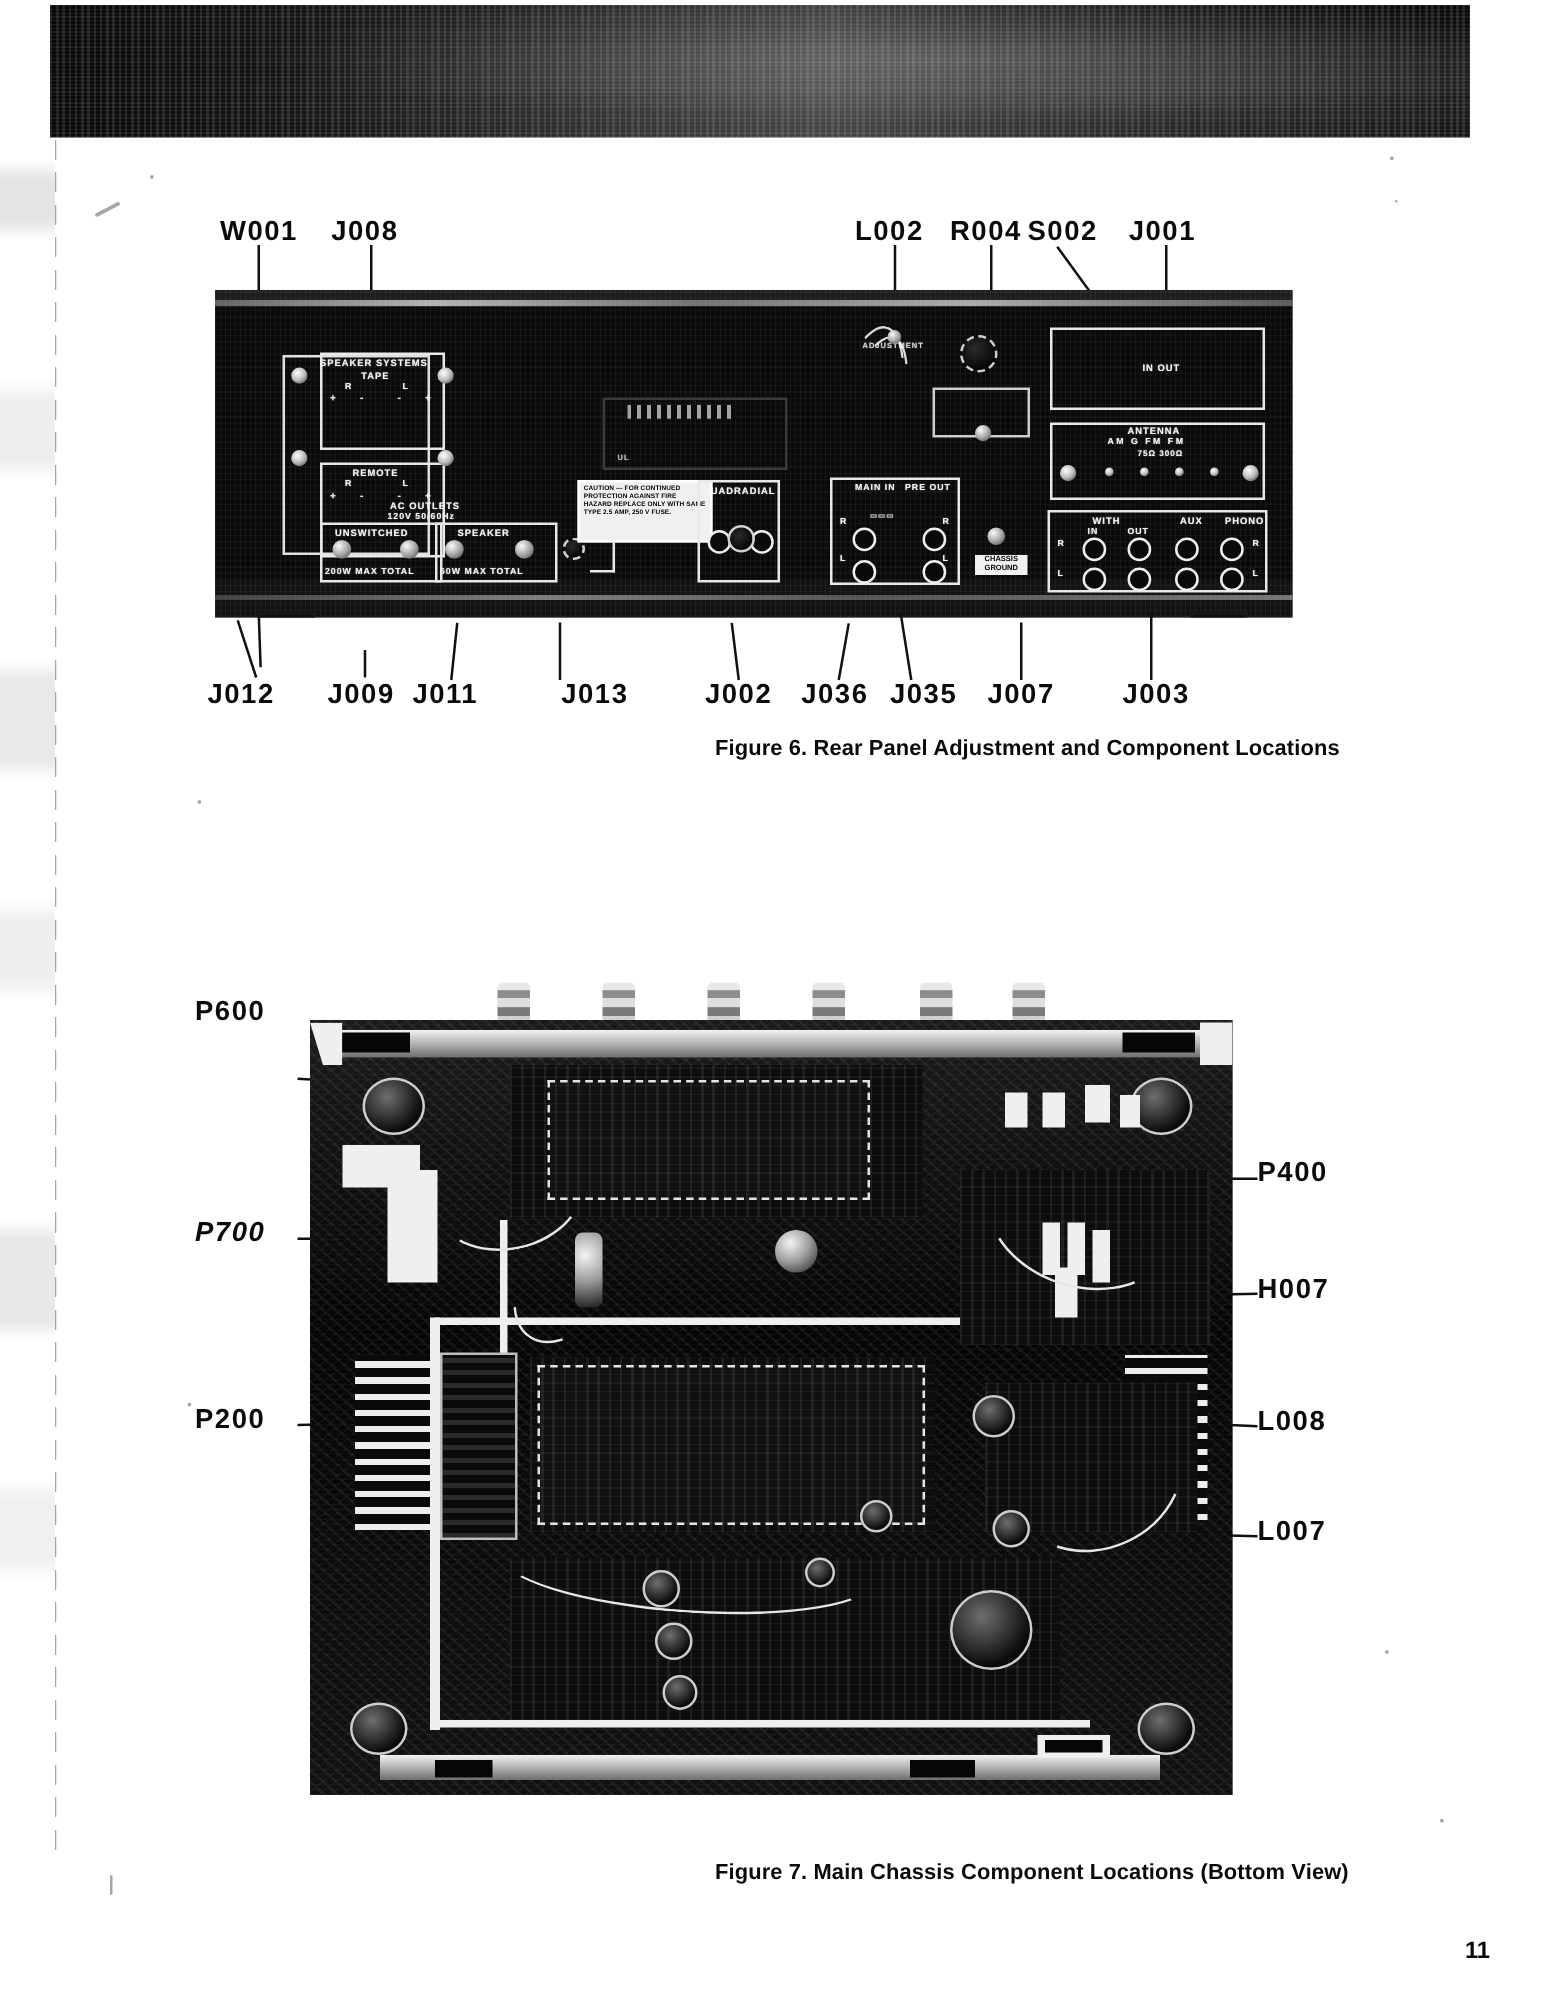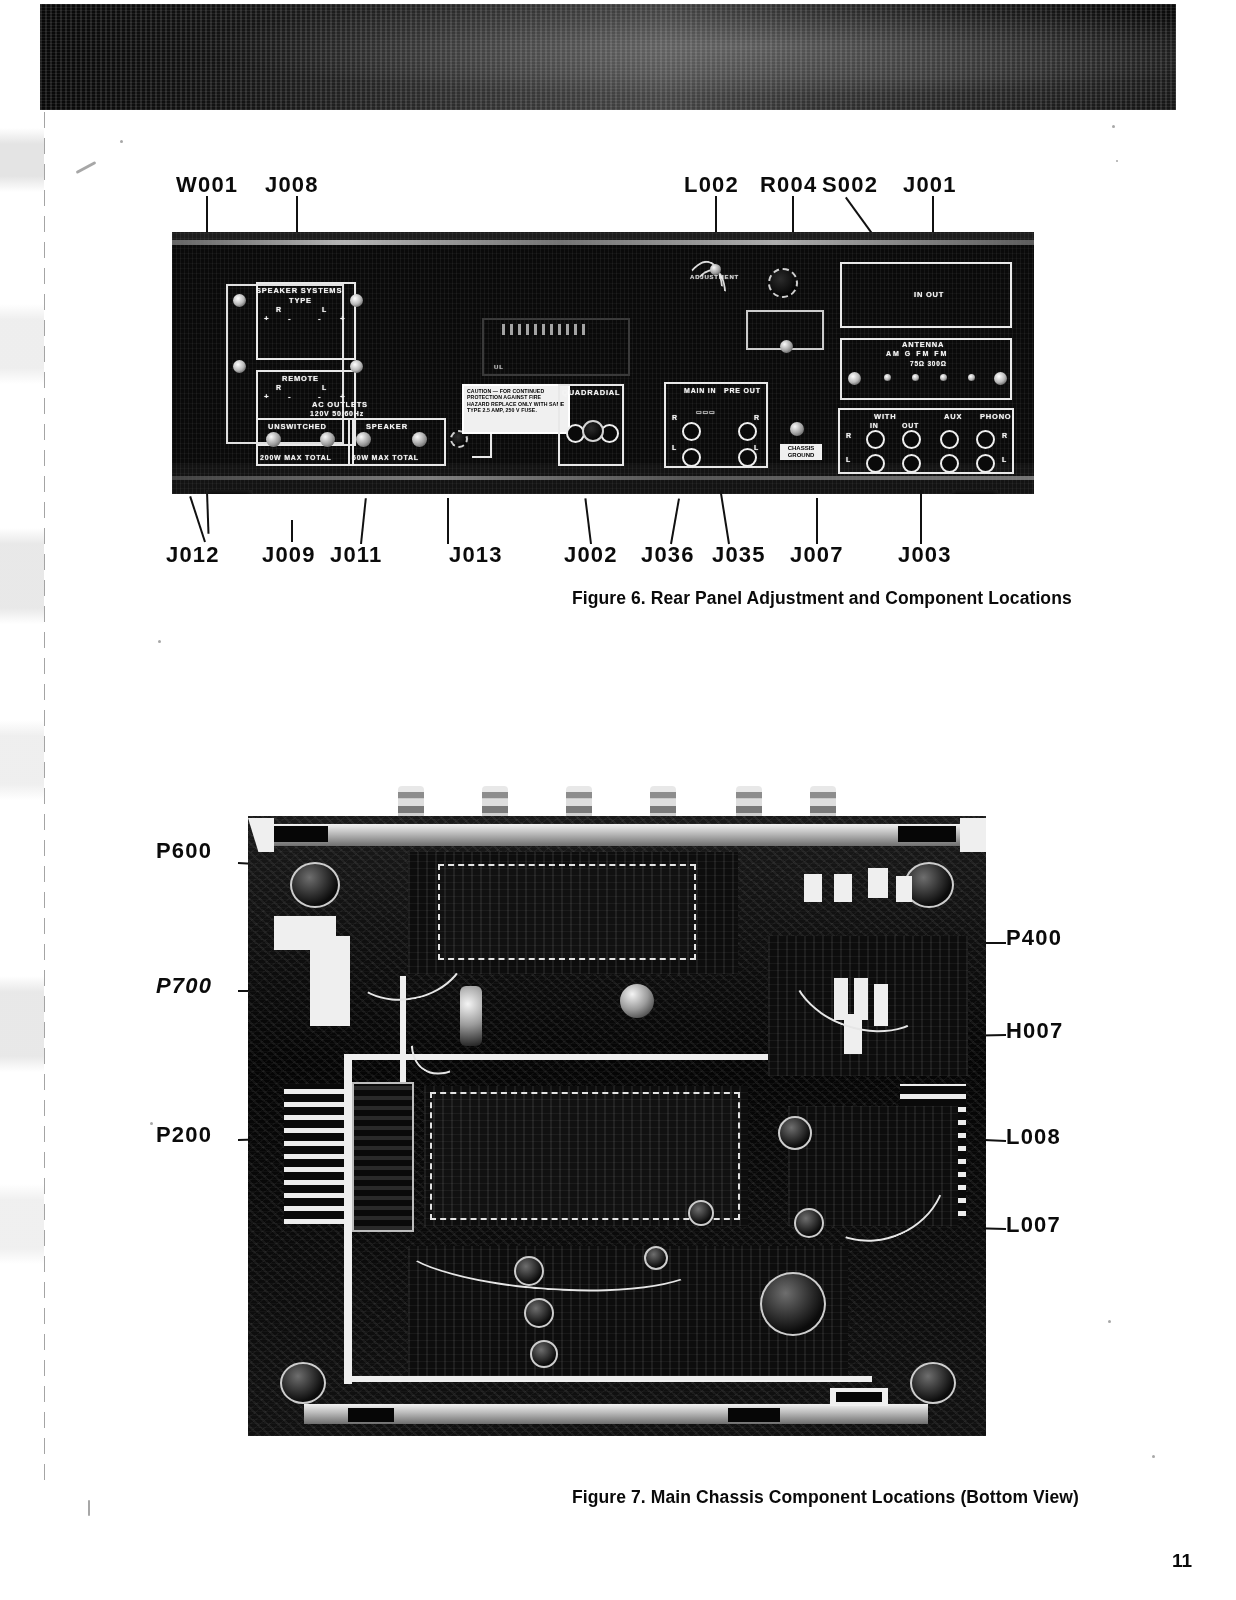--- a/index.html
+++ b/index.html
@@ -316,21 +316,21 @@
 
 <div id="fig6-photo">
   <div class="panel-top-rail"></div>
   <div class="panel-bottom-rail"></div>
   <div class="foot" style="left:34px;"></div>
   <div class="foot" style="right:36px;"></div>
 
   <div class="box" style="left:54px;top:52px;width:118px;height:160px;border-color:#e0e0e0;"></div>
   <div class="box" style="left:84px;top:50px;width:100px;height:78px;"></div>
   <div class="silk" style="left:84px;top:54px;font-size:7.5px;">SPEAKER SYSTEMS</div>
-  <div class="silk" style="left:117px;top:64px;font-size:7.5px;">TYPE</div>
+  <div class="silk" style="left:117px;top:64px;font-size:7.5px;">TAPE</div>
   <div class="silk" style="left:104px;top:74px;font-size:7px;">R</div>
   <div class="silk" style="left:150px;top:74px;font-size:7px;">L</div>
   <div class="silk" style="left:92px;top:82px;font-size:8px;">+</div>
   <div class="silk" style="left:116px;top:82px;font-size:8px;">-</div>
   <div class="silk" style="left:146px;top:82px;font-size:8px;">-</div>
   <div class="silk" style="left:168px;top:82px;font-size:8px;">+</div>
 
   <div class="box" style="left:84px;top:138px;width:100px;height:76px;"></div>
   <div class="silk" style="left:110px;top:142px;font-size:7.5px;">REMOTE</div>
   <div class="silk" style="left:104px;top:152px;font-size:7px;">R</div>
@@ -446,21 +446,21 @@
 <div class="callout" style="left:712px;top:542px;">J035</div>
 <div class="lead" style="left:728px;top:490px;width:2px;height:54px;transform:rotate(-9deg);transform-origin:50% 100%;"></div>
 <div class="callout" style="left:790px;top:542px;">J007</div>
 <div class="lead" style="left:816px;top:498px;width:2px;height:46px;"></div>
 <div class="callout" style="left:898px;top:542px;">J003</div>
 <div class="lead" style="left:920px;top:490px;width:2px;height:54px;"></div>
 <div class="lead" style="left:204px;top:494px;width:2px;height:48px;transform:rotate(-18deg);transform-origin:50% 100%;"></div>
 
 <div class="caption" style="left:572px;top:588px;">Figure 6.  Rear Panel Adjustment and Component Locations</div>
 
-<div class="callout" style="left:156px;top:838px;">P600</div>
+<div class="callout" style="left:156px;top:796px;">P600</div>
 <div class="lead" style="left:238px;top:862px;width:300px;height:2px;transform:rotate(3.2deg);transform-origin:0 50%;"></div>
 
 <div class="callout" style="left:156px;top:973px;font-style:italic;">P700</div>
 <div class="lead" style="left:238px;top:990px;width:148px;height:2px;"></div>
 
 <div class="callout" style="left:156px;top:1122px;">P200</div>
 <div class="lead" style="left:238px;top:1139px;width:210px;height:2px;transform:rotate(-1.4deg);transform-origin:0 50%;"></div>
 
 <div class="callout" style="left:1006px;top:925px;">P400</div>
 <div class="lead" style="left:968px;top:942px;width:38px;height:2px;"></div>

